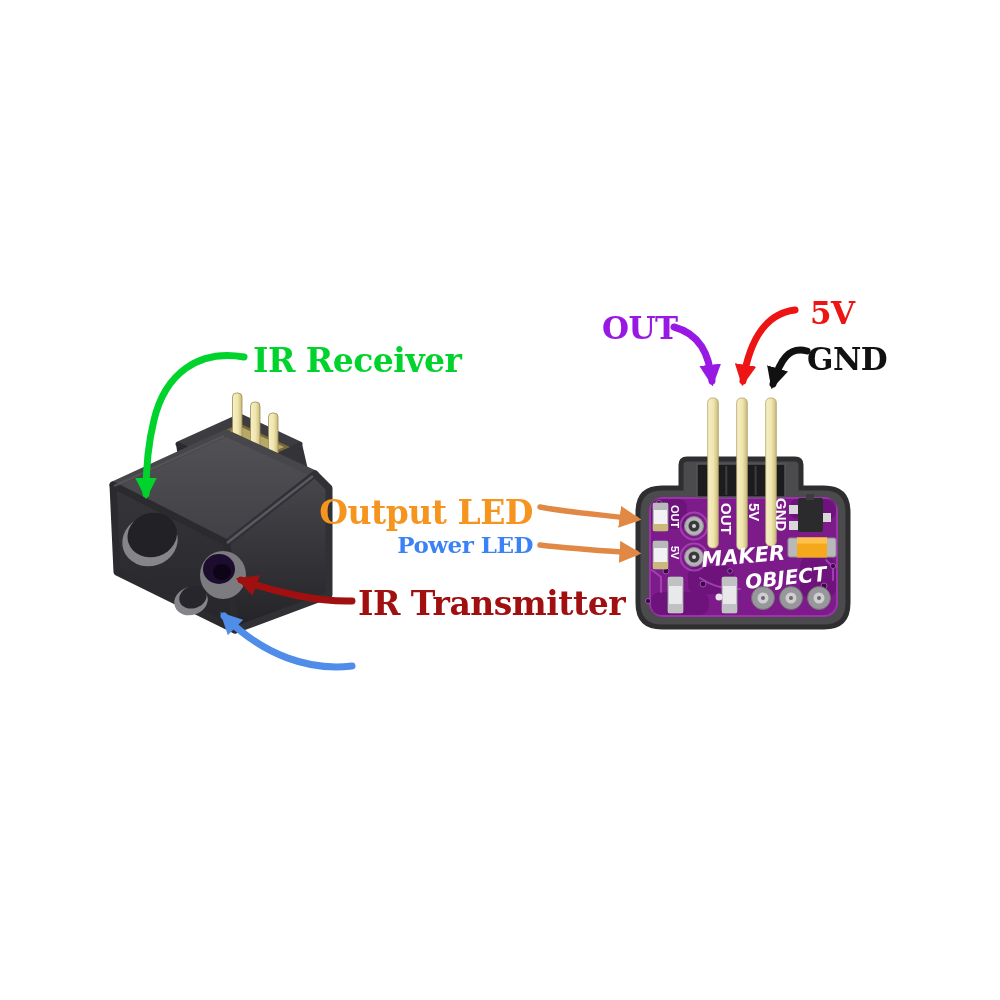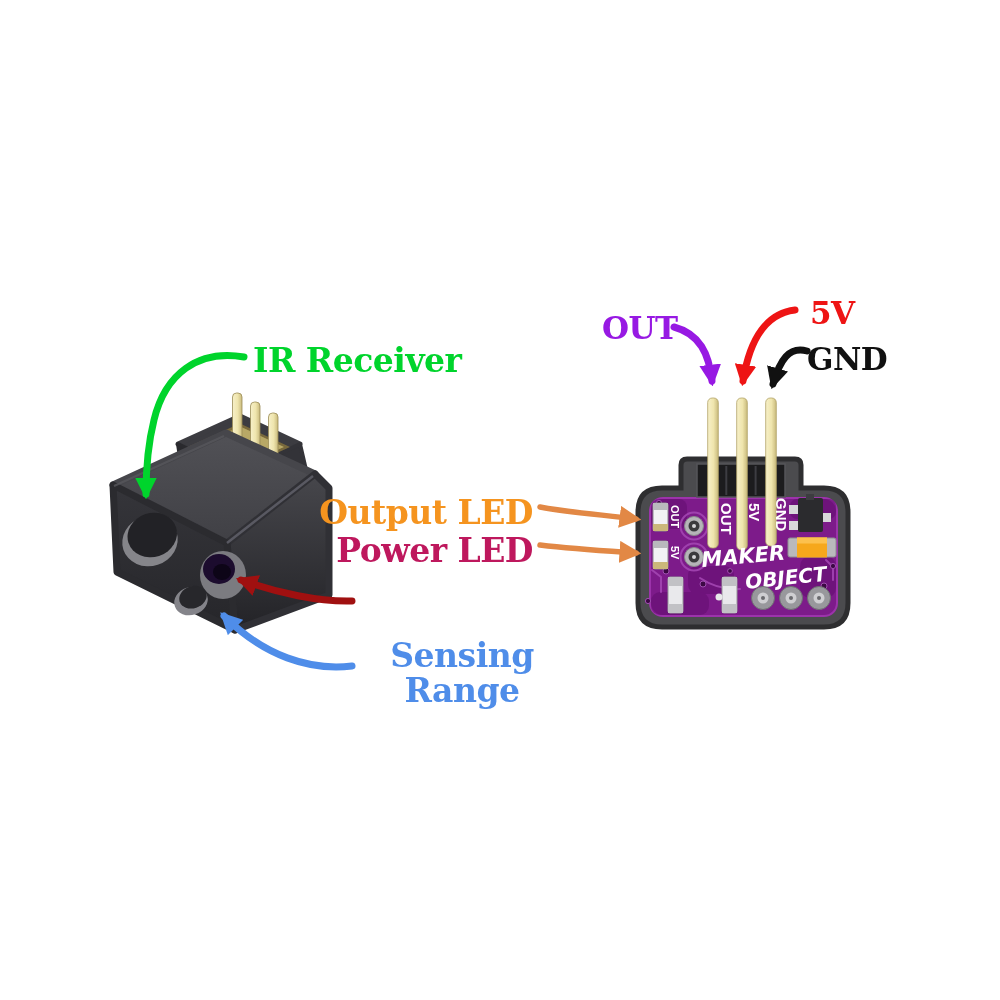--- a/index.html
+++ b/index.html
@@ -8,21 +8,21 @@
     font-family:"DejaVu Serif","Liberation Serif",serif;
   }
   .stage svg{position:absolute;left:0;top:0;}
   .label{
     position:absolute;font-weight:700;white-space:nowrap;
     font-family:"DejaVu Serif","Liberation Serif",serif;
     letter-spacing:-0.5px;
   }
   .lbl-ir-receiver   {left:253px;top:341px;font-size:33px;color:#00d42c;text-align:center;}
   .lbl-output-led    {right:467px;top:493px;font-size:33px;color:#f5941f;text-align:right;}
-  .lbl-power-led     {right:467px;top:531px;font-size:33px;color:#be185d;text-align:right;}
+  .lbl-power-led     {right:467px;top:531px;font-size:23px;color:#3b82f6;text-align:right;}
   .lbl-ir-transmitter{left:358px;top:584px;font-size:33px;color:#a01010;}
   .lbl-sensing       {left:338px;top:638px;width:248px;text-align:center;font-size:33px;
                       color:#4f8de9;line-height:35px;white-space:normal;}
   .lbl-out           {left:602px;top:310px;font-size:31px;color:#9719e3;}
   .lbl-5v            {left:810px;top:295px;font-size:31px;color:#ee1414;}
   .lbl-gnd           {left:807px;top:341px;font-size:31px;color:#111111;}
   .silk{font-family:"Liberation Sans","DejaVu Sans",sans-serif;font-weight:700;fill:#ffffff;}
   .brand{font-family:"DejaVu Sans","Liberation Sans",sans-serif;font-weight:700;font-style:italic;fill:#ffffff;}
 </style>
 </head>
@@ -238,20 +238,20 @@
     <path d="M 540 545 C 574 549, 607 551, 636 553" stroke="#e28845" stroke-width="5.5" marker-end="url(#ahOrange)"></path>
     <path d="M 674 327 C 700 334, 709 354, 712 381" stroke="#9719e3" stroke-width="7" marker-end="url(#ahPurple)"></path>
     <path d="M 795 310 C 768 313, 750 337, 743 381" stroke="#ee1414" stroke-width="7" marker-end="url(#ahRed)"></path>
     <path d="M 807 351 C 789 346, 780 360, 773 384" stroke="#111111" stroke-width="7" marker-end="url(#ahBlack)"></path>
   </g>
 </svg>
 
 <div class="label lbl-ir-receiver">IR Receiver</div>
 <div class="label lbl-output-led">Output LED</div>
 <div class="label lbl-power-led">Power LED</div>
+<div class="label lbl-ir-transmitter">IR Transmitter</div>
 <div class="label lbl-sensing">
-  <div>Sensing Range</div>
 </div>
 <div class="label lbl-out">OUT</div>
 <div class="label lbl-5v">5V</div>
 <div class="label lbl-gnd">GND</div>
 
 </div>
 
 </body></html>

